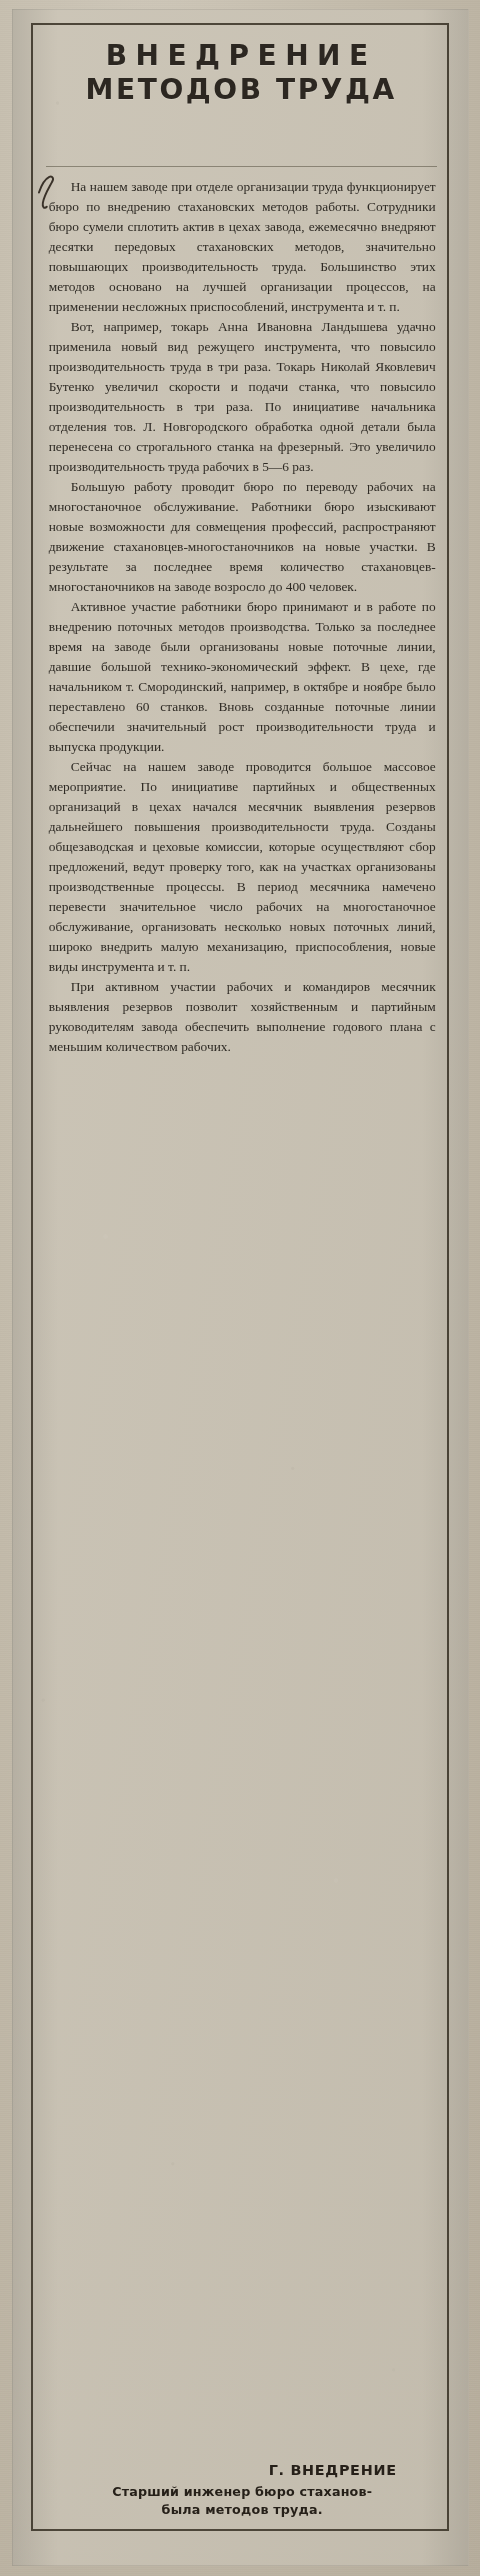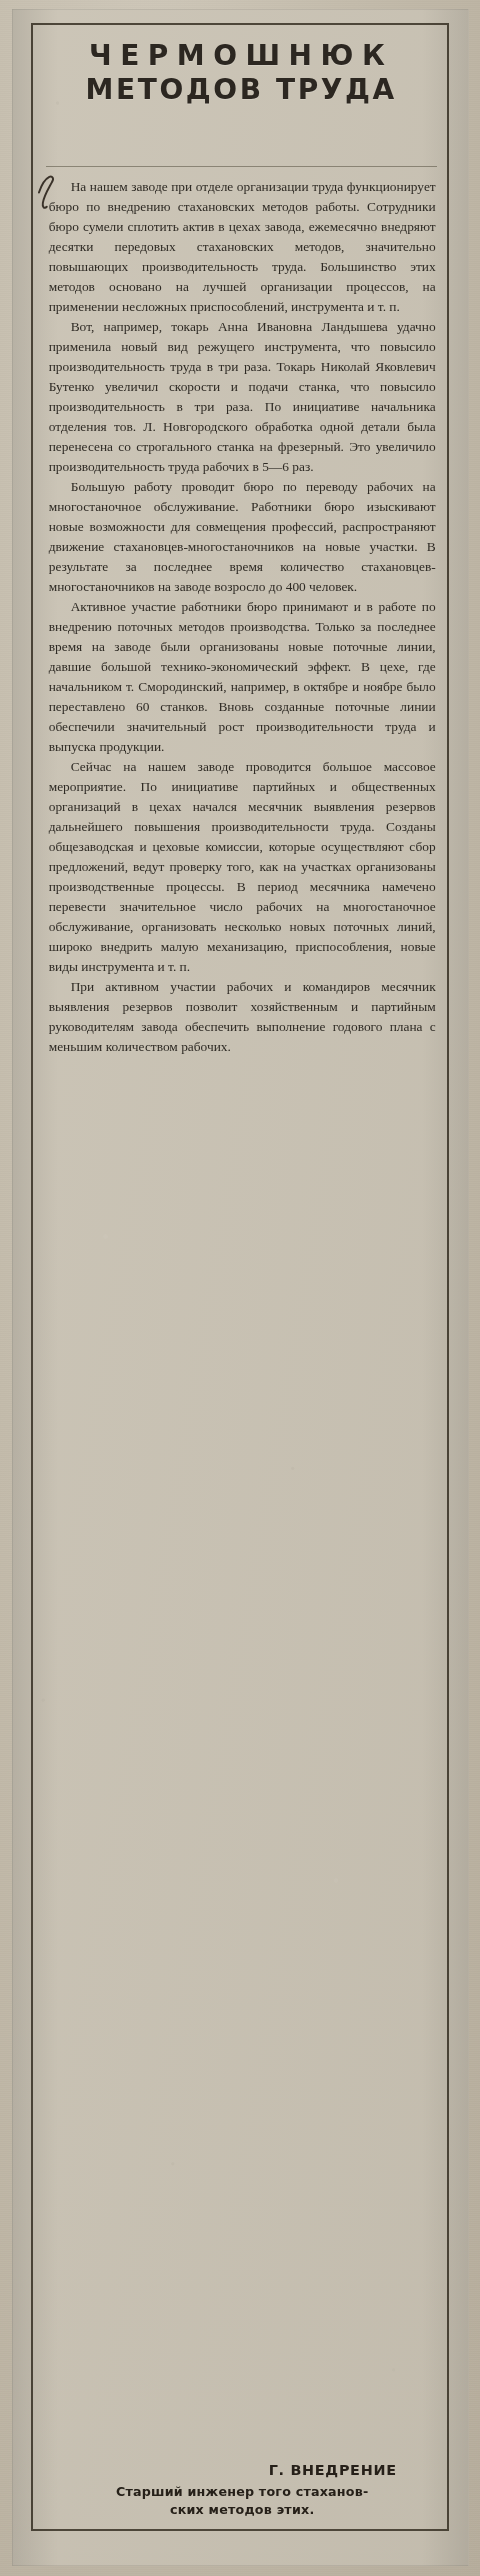--- a/index.html
+++ b/index.html
@@ -162,21 +162,21 @@
 
 <div class="page">
   <div class="clip">
 
     <div class="rule-top"></div>
     <div class="rule-bottom"></div>
     <div class="rule-left"></div>
     <div class="rule-right"></div>
 
     <div class="headline">
-      <div class="l1">ЧЕРМОШНЮК</div>
+      <div class="l1">ВНЕДРЕНИЕ</div>
       <div class="l3">МЕТОДОВ ТРУДА</div>
     </div>
 
     <div class="rule-under-head"></div>
 
     <svg class="pen" viewBox="0 0 46 60">
       <path d="M6 30 C10 18, 14 10, 22 6 C26 4, 30 8, 26 14 C22 22, 14 34, 12 46 C11 52, 14 56, 18 52" fill="none" stroke="#3b332a" stroke-width="3" stroke-linecap="round"></path>
     </svg>
 
     <div class="body-col">
@@ -184,22 +184,22 @@
       <p>Вот, например, токарь Анна Ивановна Ландышева удачно применила новый вид режущего инструмента, что повысило производительность труда в три раза. Токарь Николай Яковлевич Бутенко увеличил скорости и подачи станка, что повысило производительность в три раза. По инициативе начальника отделения тов. Л. Новгородского обработка одной детали была перенесена со строгального станка на фрезерный. Это увеличило производительность труда рабочих в 5—6 раз.</p>
       <p>Большую работу проводит бюро по переводу рабочих на многостаночное обслуживание. Работники бюро изыскивают новые возможности для совмещения профессий, распространяют движение стахановцев-многостаночников на новые участки. В результате за последнее время количество стахановцев-многостаночников на заводе возросло до 400 человек.</p>
       <p>Активное участие работники бюро принимают и в работе по внедрению поточных методов производства. Только за последнее время на заводе были организованы новые поточные линии, давшие большой технико-экономический эффект. В цехе, где начальником т. Смородинский, например, в октябре и ноябре было переставлено 60 станков. Вновь созданные поточные линии обеспечили значительный рост производительности труда и выпуска продукции.</p>
       <p>Сейчас на нашем заводе проводится большое массовое мероприятие. По инициативе партийных и общественных организаций в цехах начался месячник выявления резервов дальнейшего повышения производительности труда. Созданы общезаводская и цеховые комиссии, которые осуществляют сбор предложений, ведут проверку того, как на участках организованы производственные процессы. В период месячника намечено перевести значительное число рабочих на многостаночное обслуживание, организовать несколько новых поточных линий, широко внедрить малую механизацию, приспособления, новые виды инструмента и т. п.</p>
       <p>При активном участии рабочих и командиров месячник выявления резервов позволит хозяйственным и партийным руководителям завода обеспечить выполнение годового плана с меньшим количеством рабочих.</p>
     </div>
 
     <div class="sign">
       <div class="name">Г. ВНЕДРЕНИЕ</div>
       <div class="role">
-        <span>Старший инженер того стаханов-</span><br>
-        <span>ских методов этих.</span>
+        <span>Старший инженер бюро стаханов-</span><br>
+        <span>была методов труда.</span>
       </div>
     </div>
 
   </div>
   <div class="fade-l"></div>
   <div class="fade-r"></div>
   <div class="grain"></div>
 </div>
 
 

